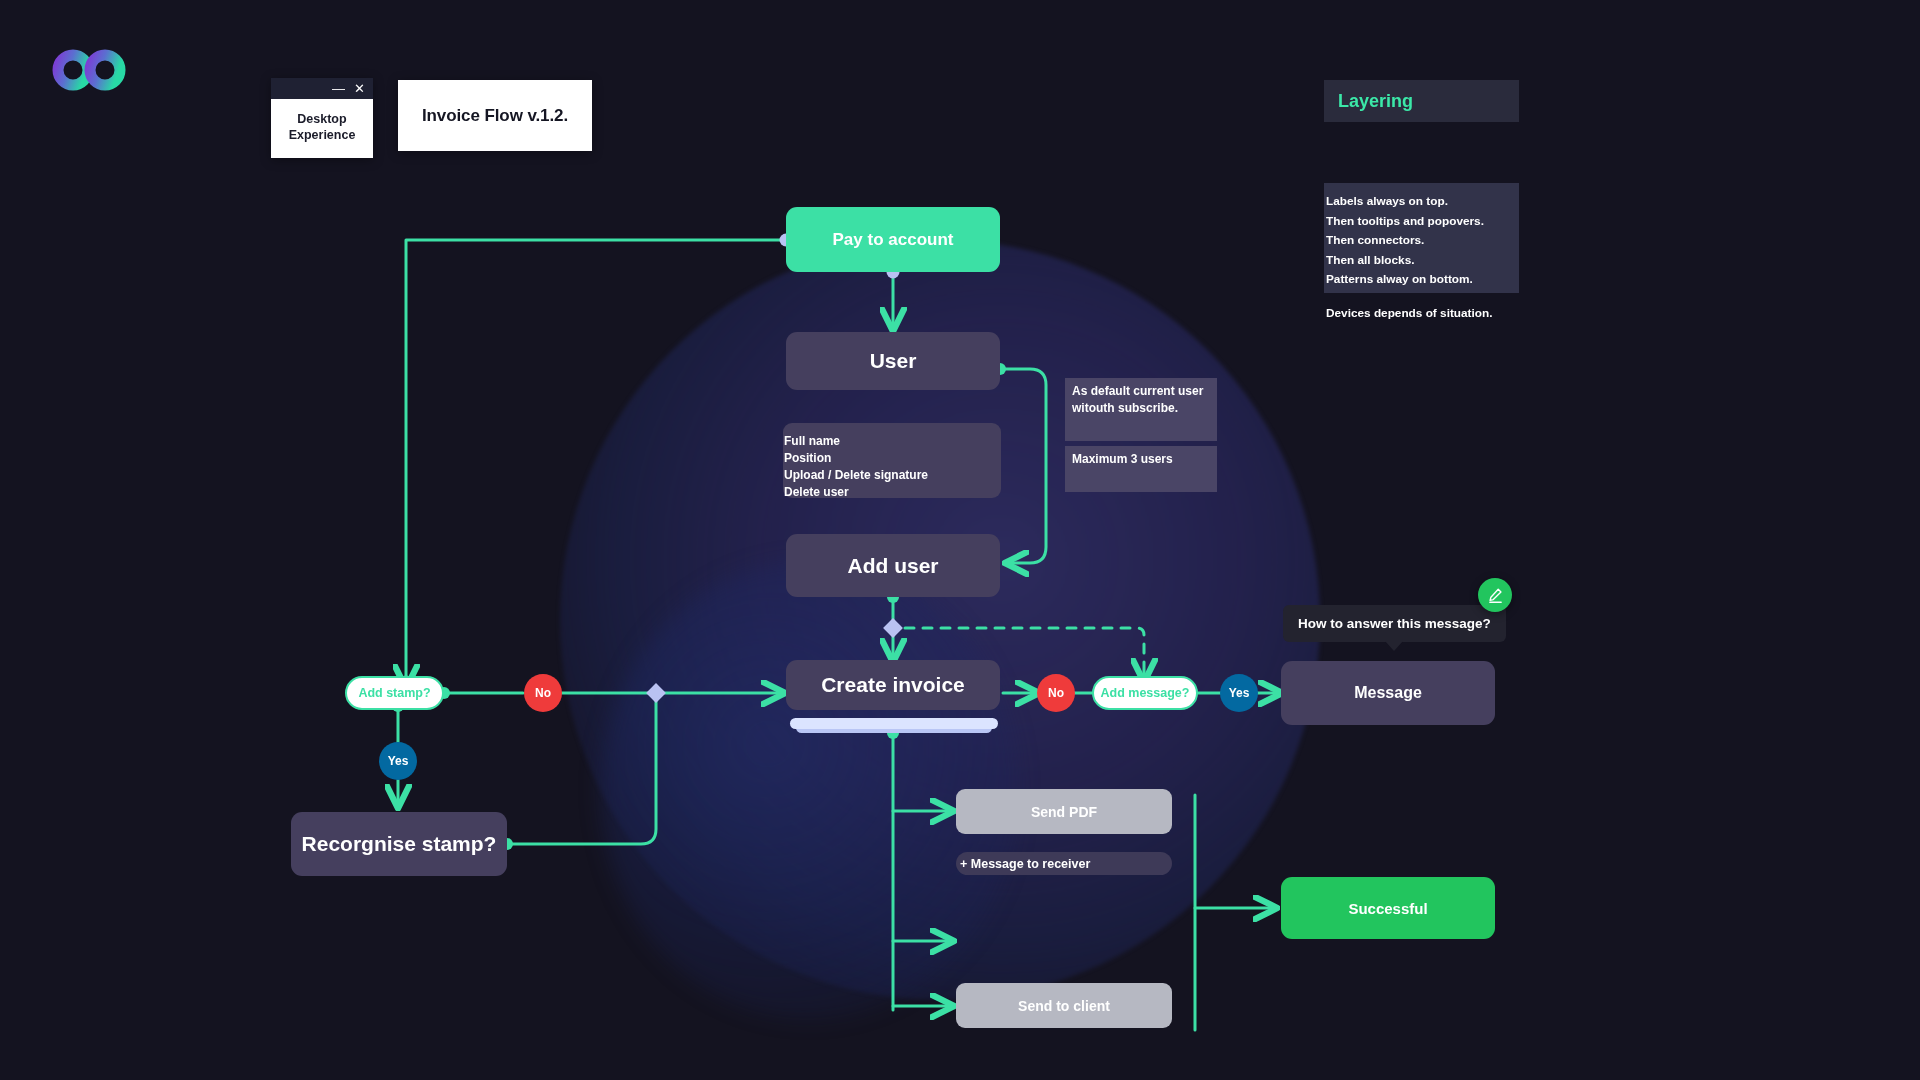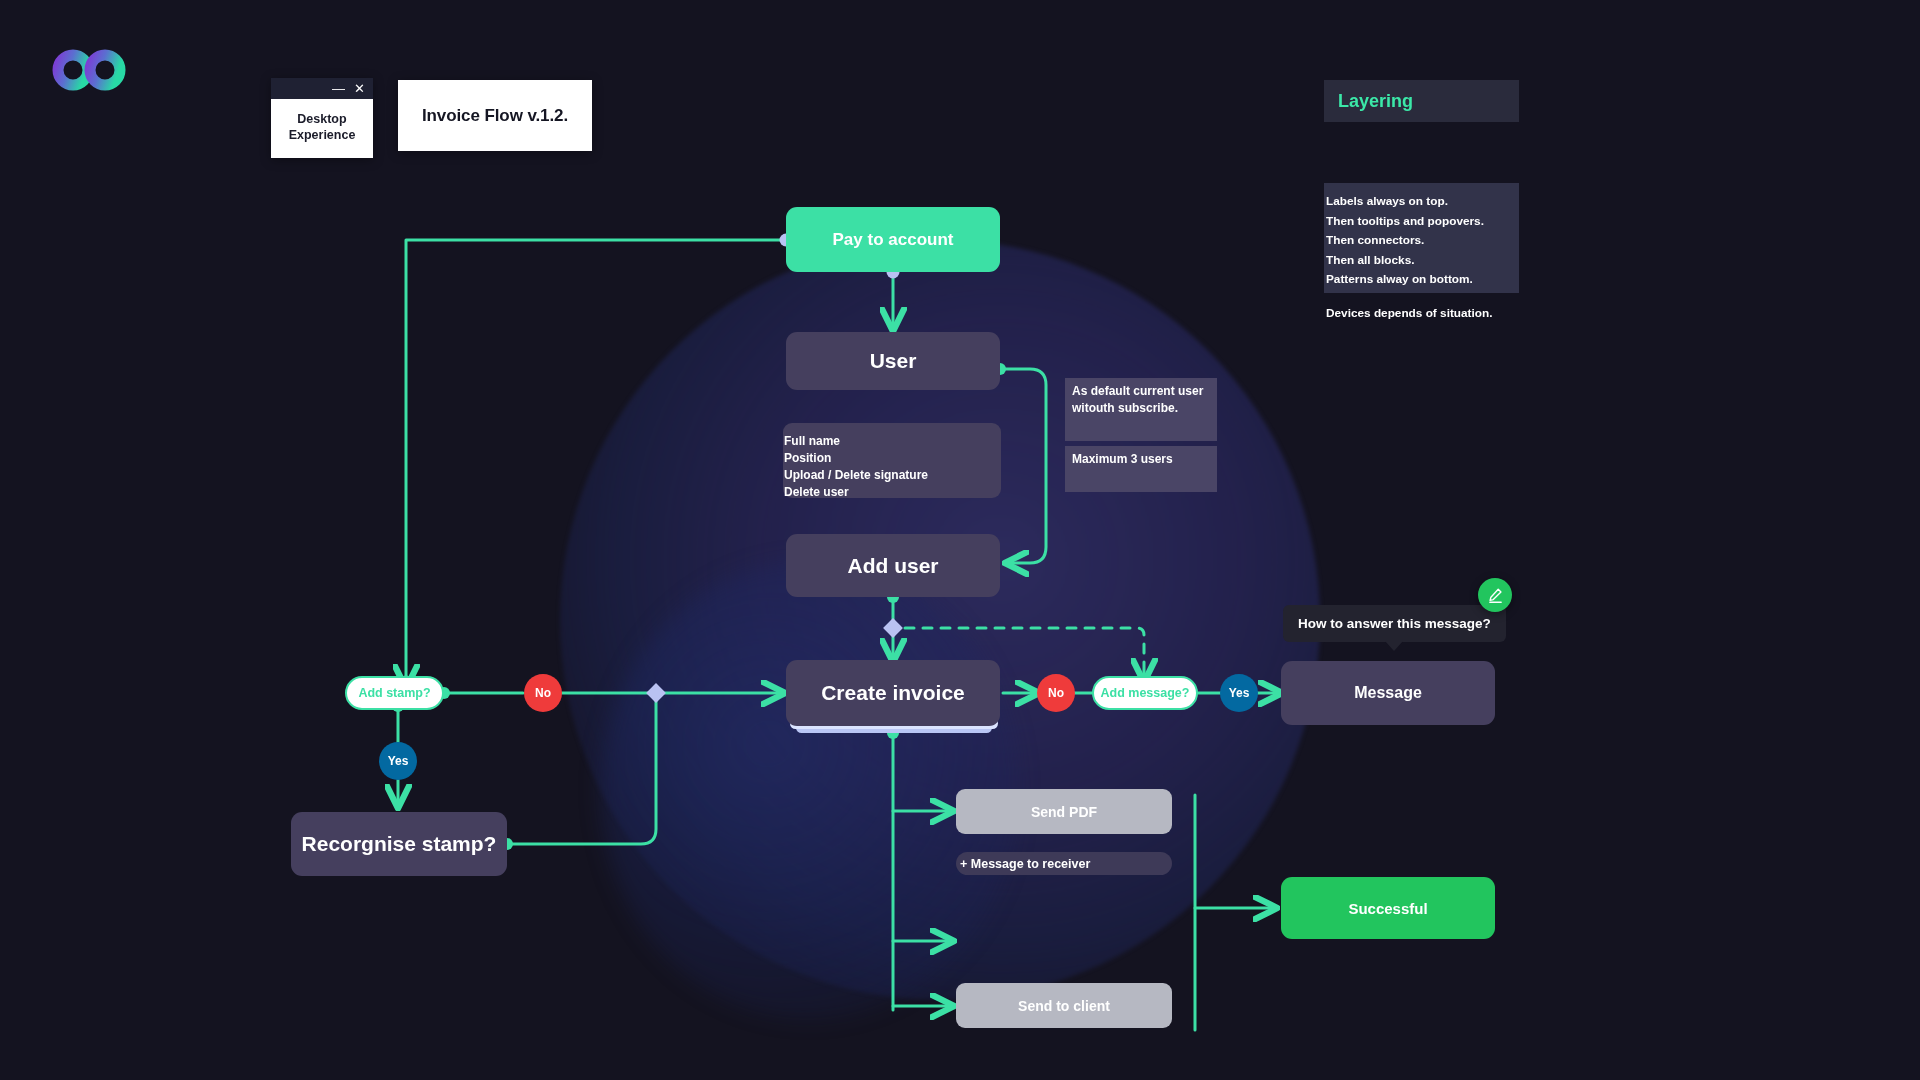--- a/index.html
+++ b/index.html
@@ -394,21 +394,21 @@
     <div class="dl">Upload / Delete signature</div>
     <div class="dl">Delete user</div>
   </div>
 
   <div class="node node-dark" style="left:786px; top:534px; width:214px; height:63px;">
     <span>Add user</span>
   </div>
 
   <div class="stack-under" style="left:796px; top:722px; width:196px; height:11px;"></div>
   <div class="stack-under2" style="left:790px; top:718px; width:208px; height:11px;"></div>
-  <div class="node node-dark" style="left:786px; top:660px; width:214px; height:66px;">
+  <div class="node node-dark" style="left:786px; top:660px; width:214px; height:50px;">
     <span>Create invoice</span>
   </div>
 
   <div class="node node-dark" style="left:1281px; top:661px; width:214px; height:64px; font-size:16px;">
     <span>Message</span>
   </div>
 
   <div class="node node-dark" style="left:291px; top:812px; width:216px; height:64px;">
     <span>Recorgnise stamp?</span>
   </div>

